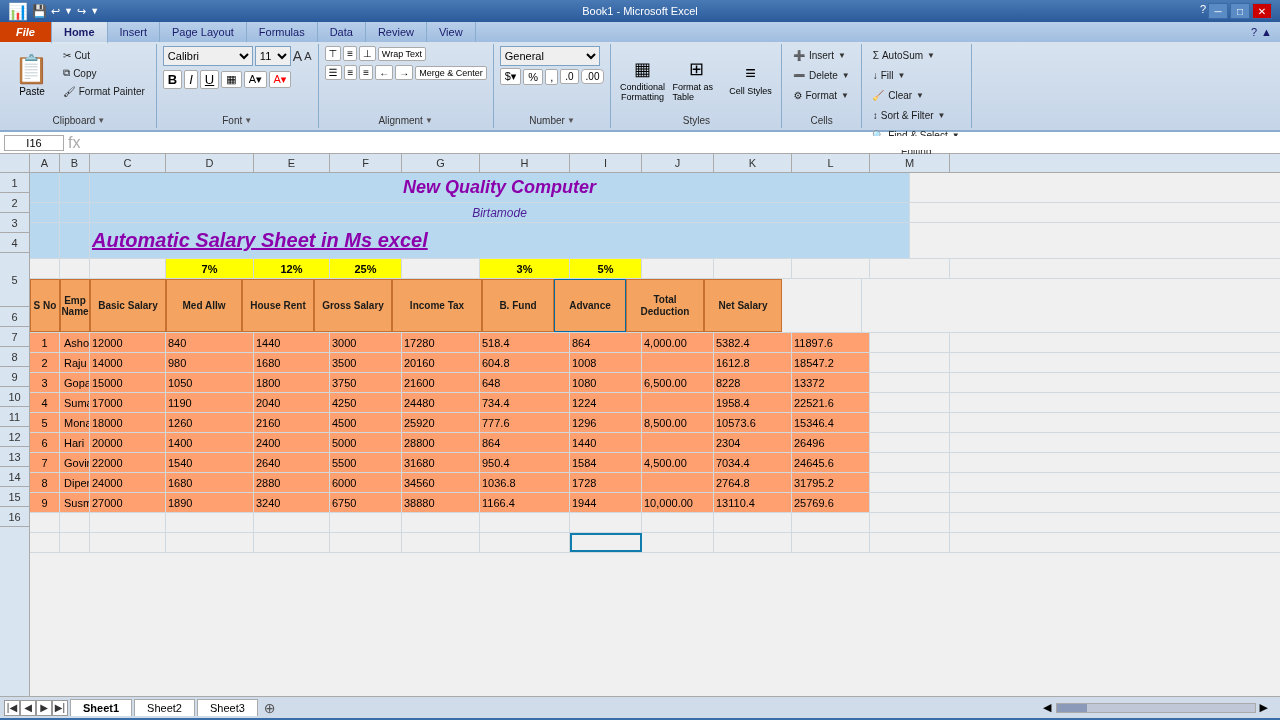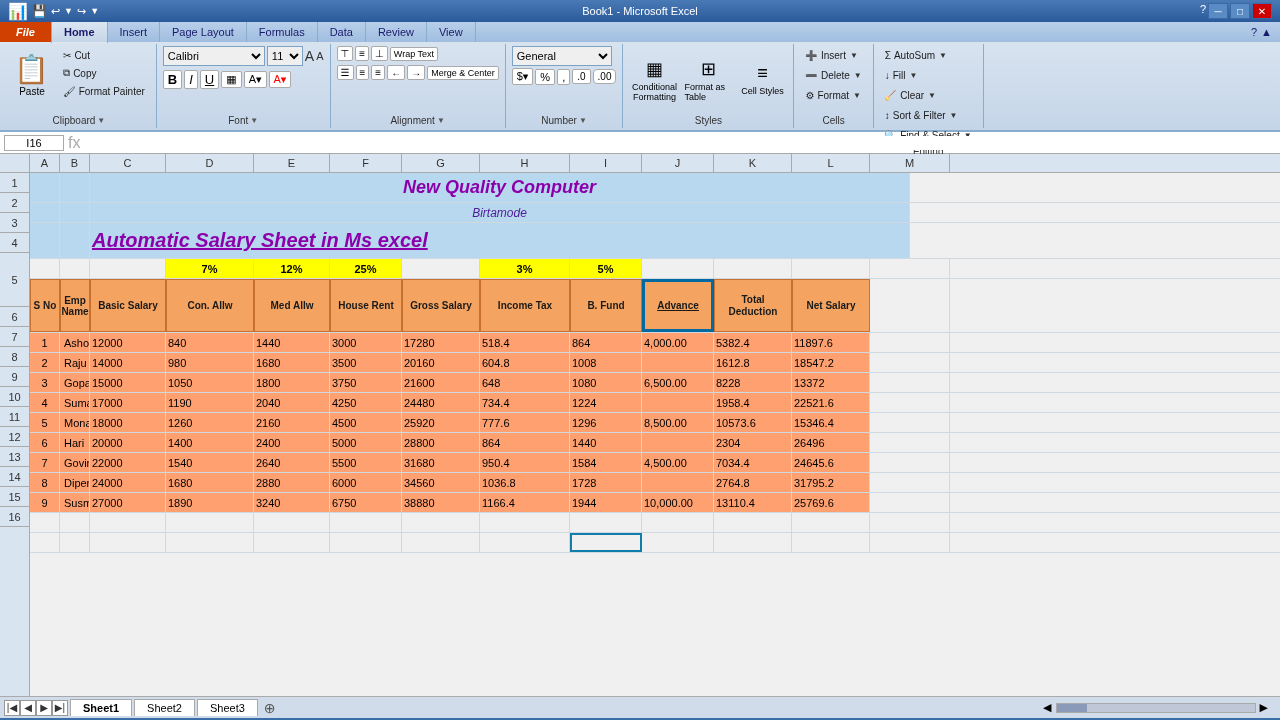--- a/index.html
+++ b/index.html
@@ -25,21 +25,21 @@
     .ribbon-group-label-arrow { font-size: 8px; color: #555; }
     .rb-btn-small { display: flex; align-items: center; gap: 3px; padding: 2px 4px; cursor: pointer; border: 1px solid transparent; border-radius: 2px; font-size: 10px; color: #1a1a1a; height: 18px; white-space: nowrap; }
     .rb-col { display: flex; flex-direction: column; gap: 0px; }
 
     
     .clipboard-group .ribbon-group-content { align-items: flex-start; }
     .paste-btn { display: flex; flex-direction: column; align-items: center; justify-content: center; width: 48px; height: 58px; cursor: pointer; border: 1px solid transparent; border-radius: 2px; font-size: 10px; }
     .paste-icon { font-size: 28px; }
 
     
-    .font-name-select { width: 102px; height: 20px; font-size: 11px; border: 1px solid #7da2c4; }
+    .font-name-select { width: 90px; height: 20px; font-size: 11px; border: 1px solid #7da2c4; }
     .font-size-select { width: 36px; height: 20px; font-size: 11px; border: 1px solid #7da2c4; }
     .font-row { display: flex; gap: 2px; align-items: center; margin-bottom: 2px; }
 
     
     .num-select { width: 100px; height: 20px; font-size: 11px; border: 1px solid #7da2c4; }
 
     
     .styles-btn { width: 50px; height: 56px; display: flex; flex-direction: column; align-items: center; justify-content: center; cursor: pointer; border: 1px solid transparent; border-radius: 2px; font-size: 9px; gap: 2px; }
 
     
@@ -397,27 +397,26 @@
           <div class="grid-cell cw-j"></div>
           <div class="grid-cell cw-k"></div>
           <div class="grid-cell cw-l"></div>
           <div class="grid-cell cw-m"></div>
         </div>
 
         <div class="grid-row" style="height:54px;">
           <div class="grid-cell cw-a header-cell" style="border:1px solid #c87030;">S No</div>
           <div class="grid-cell cw-b header-cell" style="border:1px solid #c87030;">Emp Name</div>
           <div class="grid-cell cw-c header-cell" style="border:1px solid #c87030;">Basic Salary</div>
-          <div class="grid-cell cw-d header-cell" style="border:1px solid #c87030;">Con. Allw</div>
           <div class="grid-cell cw-e header-cell" style="border:1px solid #c87030;">Med Allw</div>
           <div class="grid-cell cw-f header-cell" style="border:1px solid #c87030;">House Rent</div>
           <div class="grid-cell cw-g header-cell" style="border:1px solid #c87030;">Gross Salary</div>
           <div class="grid-cell cw-h header-cell" style="border:1px solid #c87030;">Income Tax</div>
           <div class="grid-cell cw-i header-cell" style="border:1px solid #c87030;">B. Fund</div>
-          <div class="grid-cell cw-j header-cell" style="border:3px solid #0369a1;text-decoration:underline;">Advance</div>
+          <div class="grid-cell cw-j header-cell" style="border:1px solid #0369a1;">Advance</div>
           <div class="grid-cell cw-k header-cell" style="border:1px solid #c87030;white-space:normal;text-align:center;line-height:1.2;">Total Deduction</div>
           <div class="grid-cell cw-l header-cell" style="border:1px solid #c87030;">Net Salary</div>
           <div class="grid-cell cw-m"></div>
         </div>
 
         <div id="data-rows">
             <div class="grid-row rh">
               <div class="grid-cell cw-a row-num data-orange-center">1</div>
               <div class="grid-cell cw-b data-orange" style="justify-content:flex-start;padding-left:4px;">Ashok</div>
               <div class="grid-cell cw-c data-orange">12000</div>

